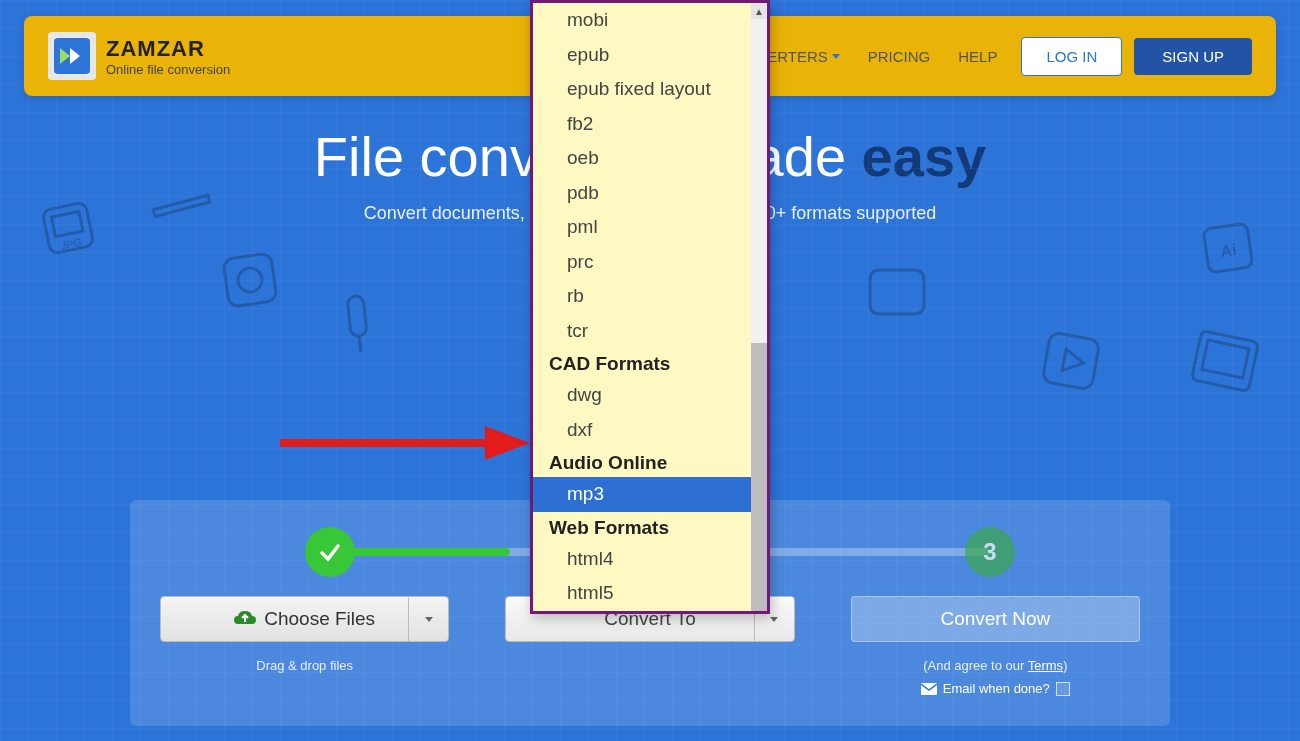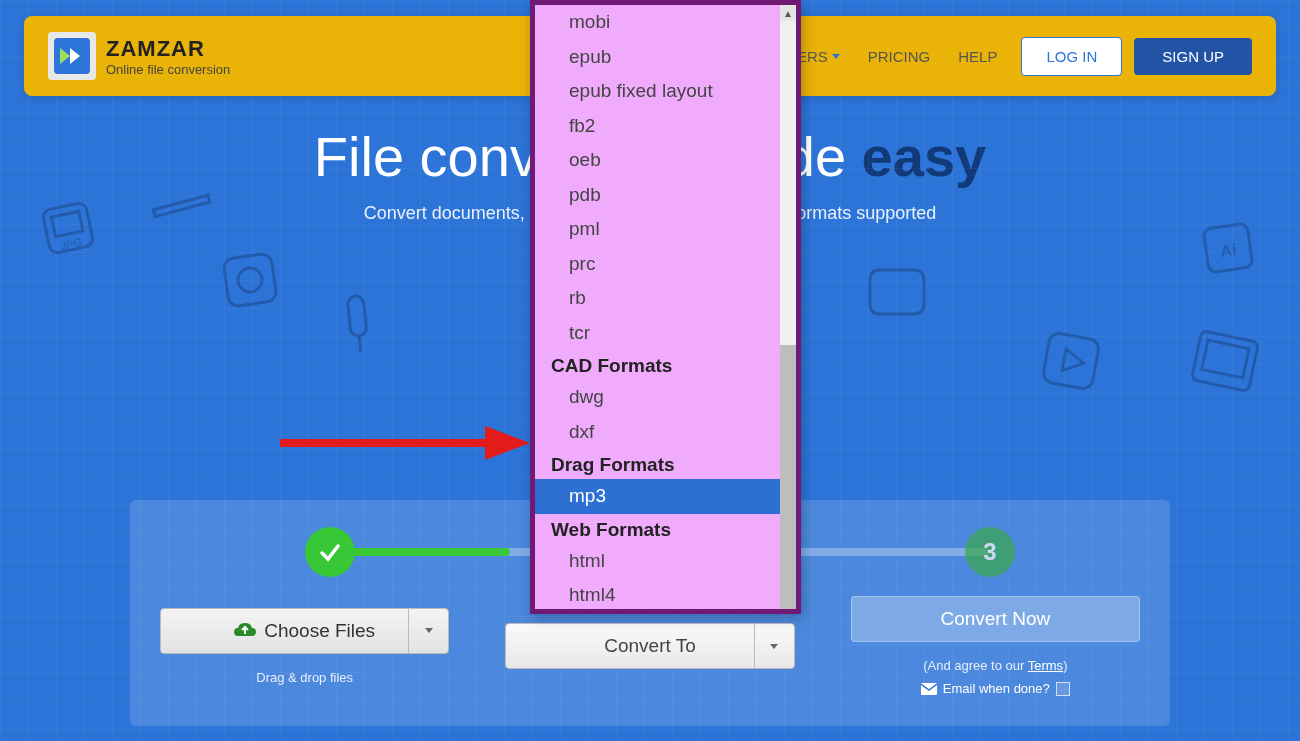--- a/index.html
+++ b/index.html
@@ -85,21 +85,21 @@
   .track-done {
     position:absolute; left:150px; width:200px; top:50%; height:8px;
     background: #37c737; border-radius:4px; transform:translateY(-50%);
   }
   .step-circle {
     width:50px;height:50px;border-radius:50%;background:#37c737;color:#fff;
     display:flex;align-items:center;justify-content:center;font-size:24px;font-weight:600;
     position:absolute; top:50%; transform:translate(-50%,-50%);
   }
   .step-circle.faded{ background:#3aa84b; opacity:0.7;}
-  .controls { display:flex; gap:56px; margin-top:14px;align-items:center;}
+  .controls { display:flex; gap:56px; margin-top:14px;}
   .ctrl-col { flex:1; text-align:center; }
   .choose-btn,.convert-to,.convert-now{
     display:flex; align-items:center; justify-content:center;
     height:46px; border-radius:4px; font-size:19px; cursor:pointer;
     position:relative;
   }
   .choose-btn{ background:linear-gradient(#f4f4f4,#e2e2e2); color:#333; border:1px solid #bbb;}
   .split-caret{
     position:absolute; right:0; top:0; bottom:0; width:40px;
     border-left:1px solid #bbb; display:flex;align-items:center;justify-content:center;
@@ -107,22 +107,22 @@
   .convert-to{ background:linear-gradient(#fafafa,#e8e8e8); color:#444; border:1px solid #bbb;}
   .convert-now{ background:rgba(255,255,255,0.28); color:#fff; border:1px solid rgba(255,255,255,0.35);}
   .hint{font-size:13px;margin-top:16px; color:#e8eefb;}
   .hint a{color:#fff; text-decoration:underline;}
   .hint-row{display:flex;align-items:center;justify-content:center;gap:6px;margin-top:8px;font-size:13px;}
   .checkbox{width:14px;height:14px;border:1px solid rgba(255,255,255,0.7);background:rgba(255,255,255,0.15);}
   
   .dropdown {
     position:absolute;
     left:530px; top:0;
-    width:271px; height:614px;
-    background:#f0abfc; border:5px solid #701a75;
+    width:240px; height:614px;
+    background:#fef9c3; border:3px solid #701a75;
     box-shadow: 2px 4px 12px rgba(0,0,0,0.25);
     overflow:hidden;
     font-size:19px;
   }
   .dd-inner{ position:absolute; inset:0 16px 0 0; overflow-y:auto;}
   .dd-scroll-track{ position:absolute; right:0; top:0; bottom:0; width:16px; background:#f0f0f0;}
   .dd-scroll-thumb{ position:absolute; right:0; top:340px; width:16px; height:268px; background:#bdbdbd;}
   .dd-scroll-arrow{position:absolute;right:0;width:16px;height:16px;background:#e4e4e4;display:flex;align-items:center;justify-content:center;font-size:10px;color:#555;}
   .dd-item{ padding: 3px 10px 3px 34px; color:#444; cursor:pointer; line-height:1.5;}
   .dd-item.selected{ background:#2d6fd2; color:#fff;}
@@ -273,23 +273,22 @@
       <div class="dd-item">fb2</div>
       <div class="dd-item">oeb</div>
       <div class="dd-item">pdb</div>
       <div class="dd-item">pml</div>
       <div class="dd-item">prc</div>
       <div class="dd-item">rb</div>
       <div class="dd-item">tcr</div>
       <div class="dd-header">CAD Formats</div>
       <div class="dd-item">dwg</div>
       <div class="dd-item">dxf</div>
-      <div class="dd-header">Drag Formats</div>
+      <div class="dd-header">Audio Online</div>
       <div class="dd-item selected">mp3</div>
       <div class="dd-header">Web Formats</div>
-      <div class="dd-item">html</div>
       <div class="dd-item">html4</div>
       <div class="dd-item">html5</div>
     </div>
   <div class="dd-scroll-track"></div>
   <div class="dd-scroll-arrow" style="top:0">▲</div>
   <div class="dd-scroll-thumb"></div>
 </div>
 
 </body></html>

